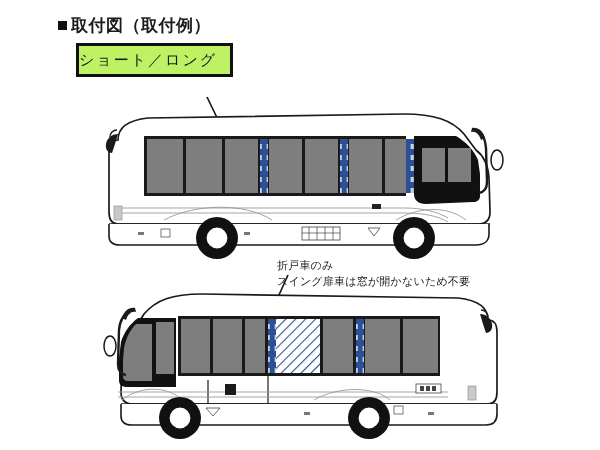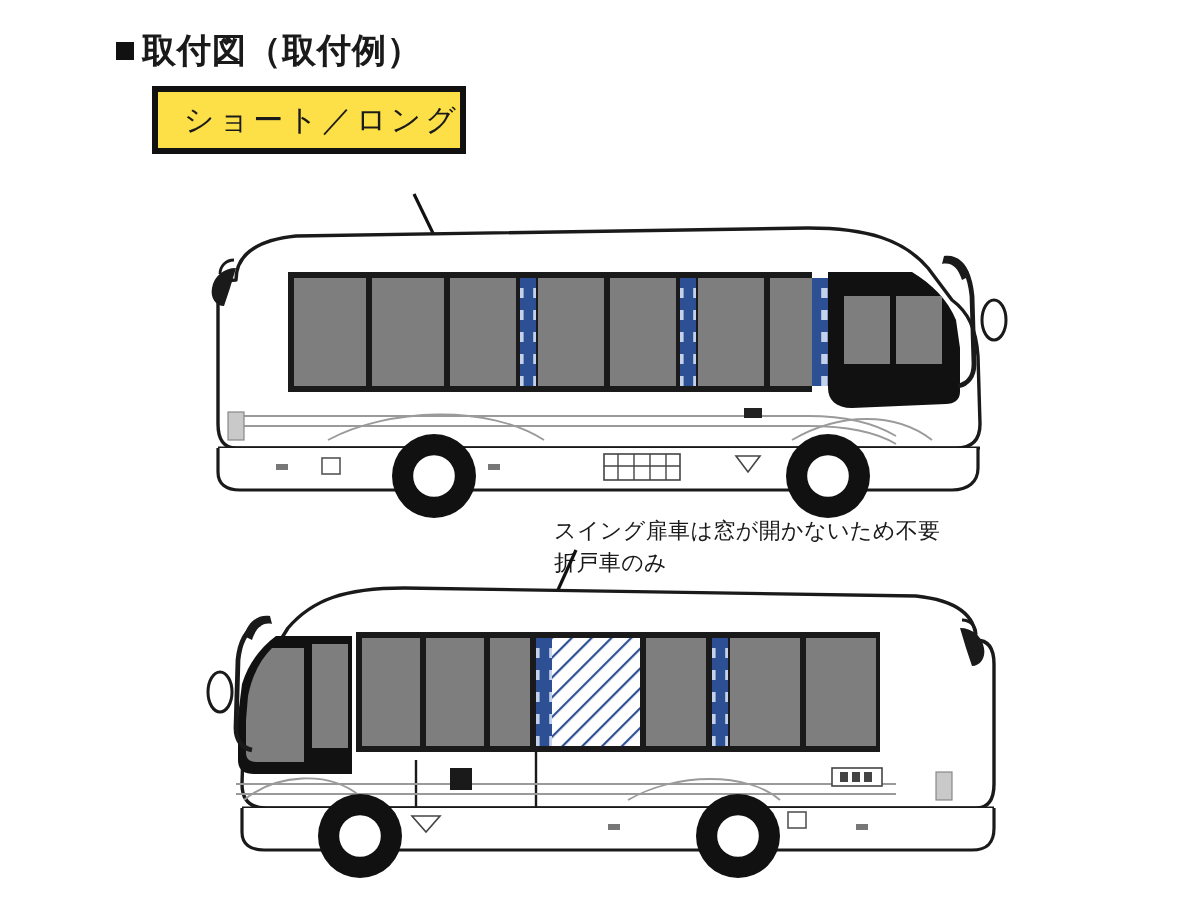--- a/index.html
+++ b/index.html
@@ -44,24 +44,24 @@
   }
 
   
   .variant-box {
     position: absolute;
     left: 76px;
     top: 43px;
     width: 157px;
     height: 34px;
     border: 3px solid #111;
-    background: #fde047;
+    background: #bef264;
     display: flex;
     align-items: center;
-    justify-content: flex-end;
+    justify-content: flex-start;
     font-size: 15px;
     letter-spacing: 2px;
     white-space: nowrap;
     box-sizing: border-box;
   }
 
   
   .callout {
     position: absolute;
     font-size: 11px;
@@ -96,22 +96,22 @@
     <span class="heading-bullet"></span>
     <span>取付図（取付例）</span>
   </div>
 
   <div class="variant-box">
     <span>ショート／ロング</span>
   </div>
 
 
   <div class="callout callout-bottom">
+    <div>折戸車のみ</div>
     <div>スイング扉車は窓が開かないため不要</div>
-    <div>折戸車のみ</div>
   </div>
 
   <div class="bus-figure bus-top">
     <svg width="400" height="152" viewBox="0 0 400 152" xmlns="http://www.w3.org/2000/svg">
       <defs>
 
         <pattern id="visorDotsA" x="0" y="0" width="8" height="11" patternUnits="userSpaceOnUse">
           <rect x="0" y="0" width="8" height="11" fill="#2d4f94"></rect>
           <rect x="2.6" y="3" width="3.2" height="5" fill="#c3d2ea"></rect>
         </pattern>

